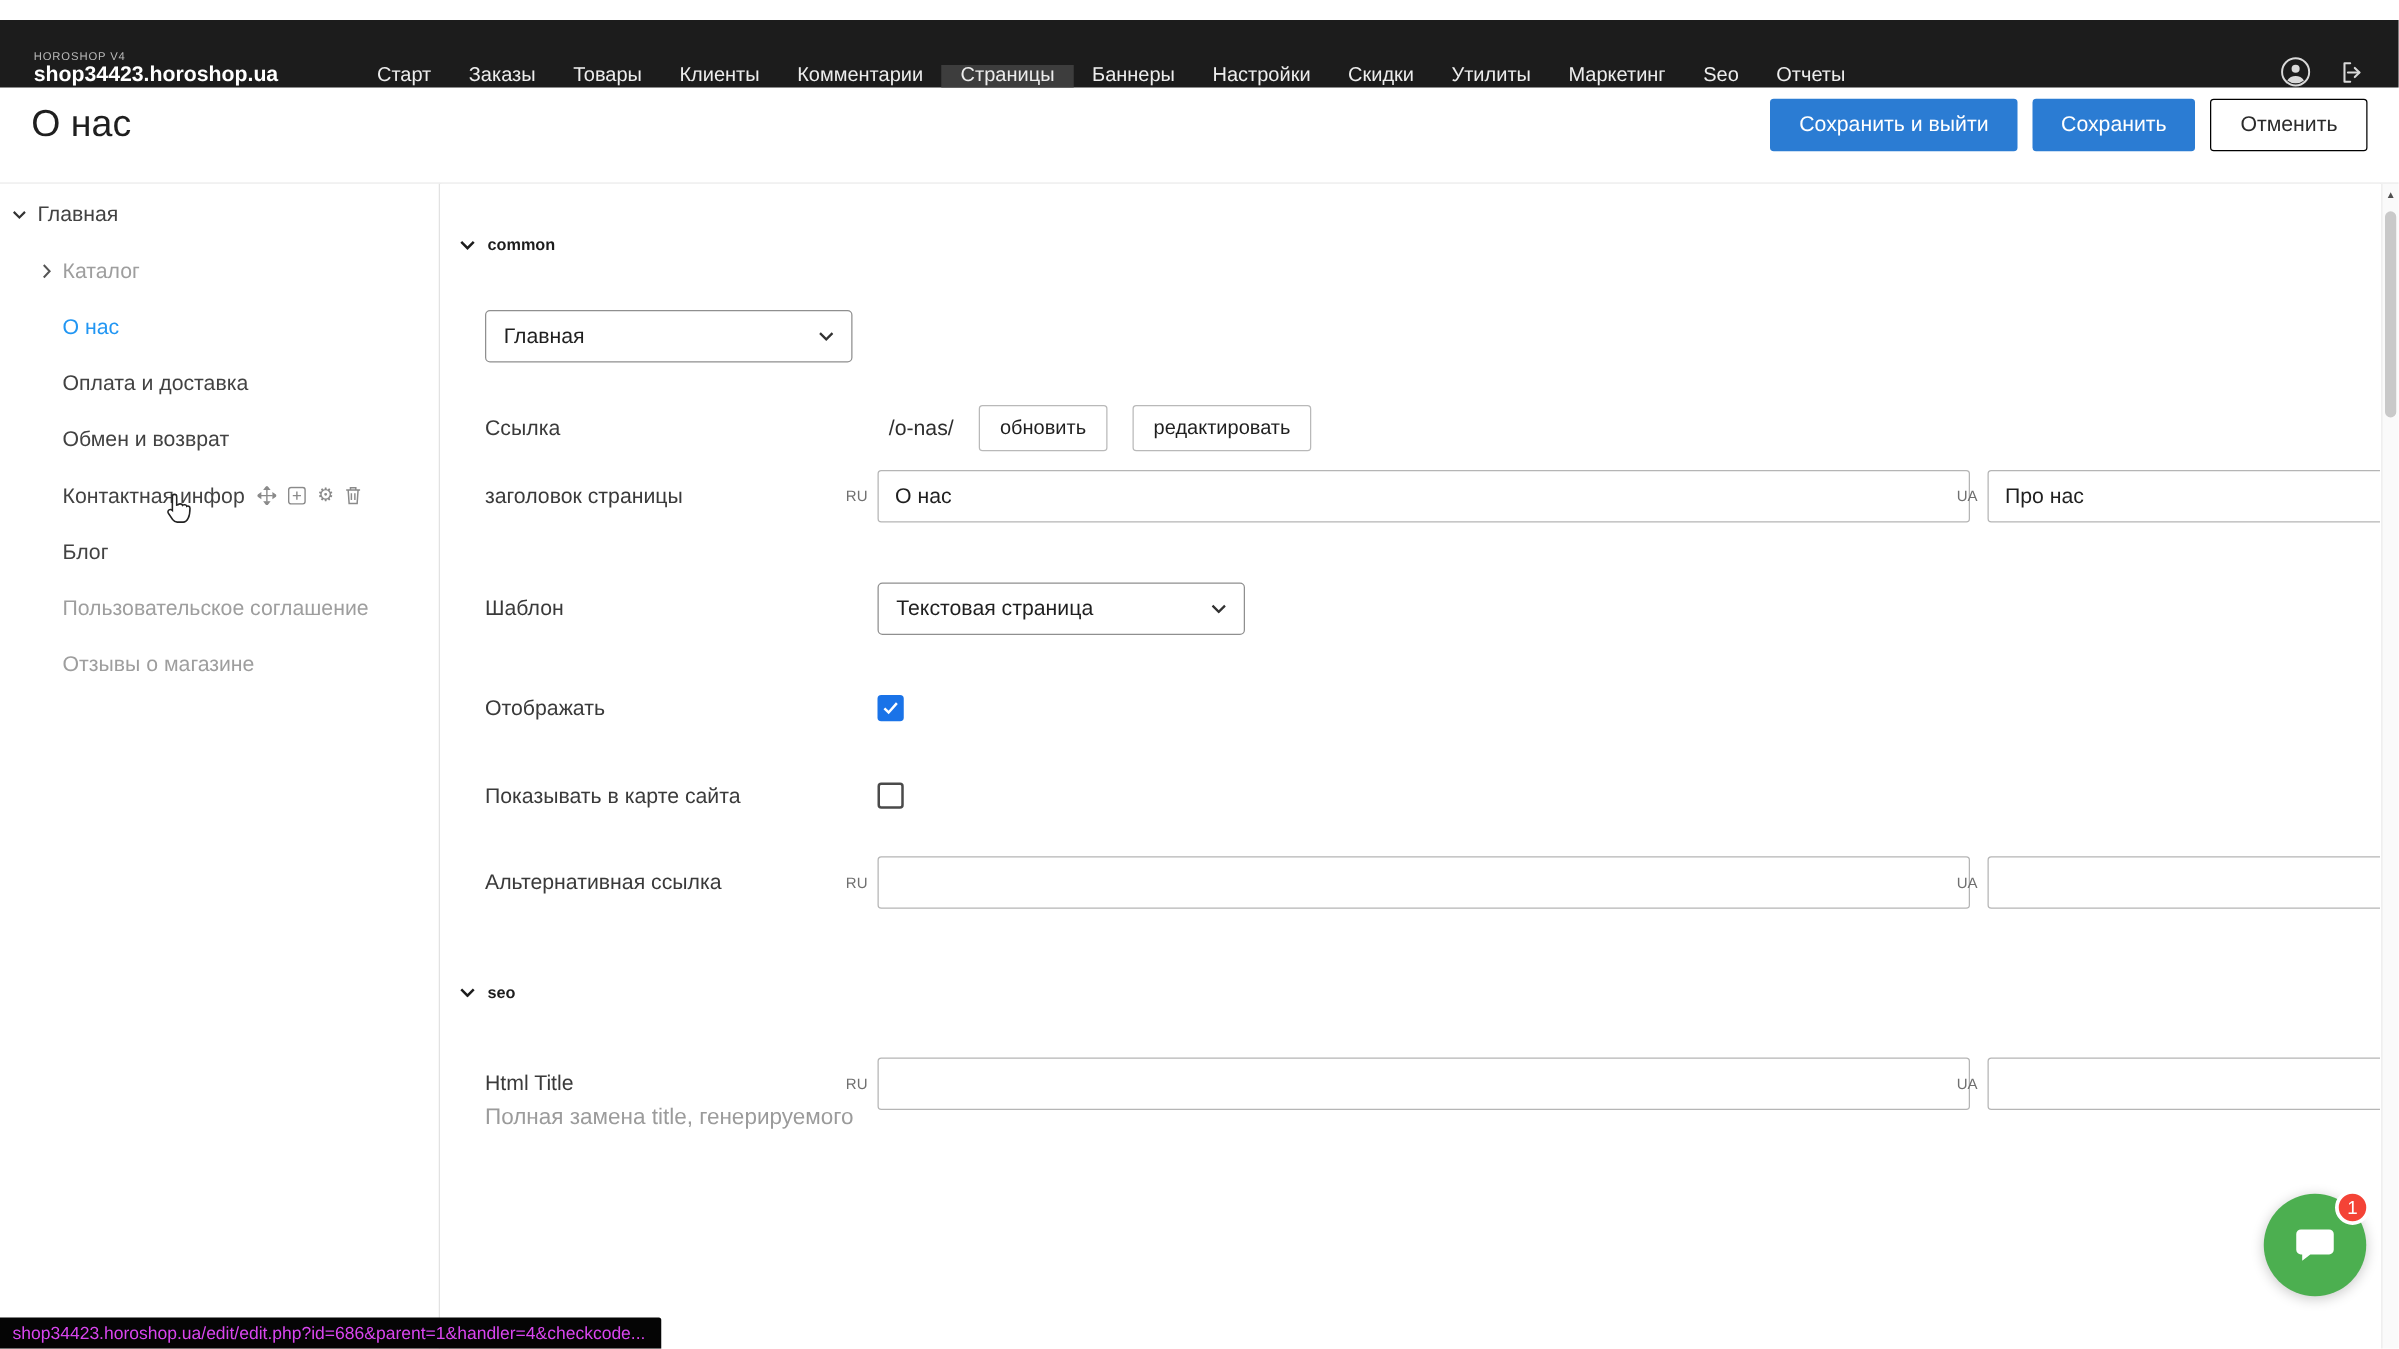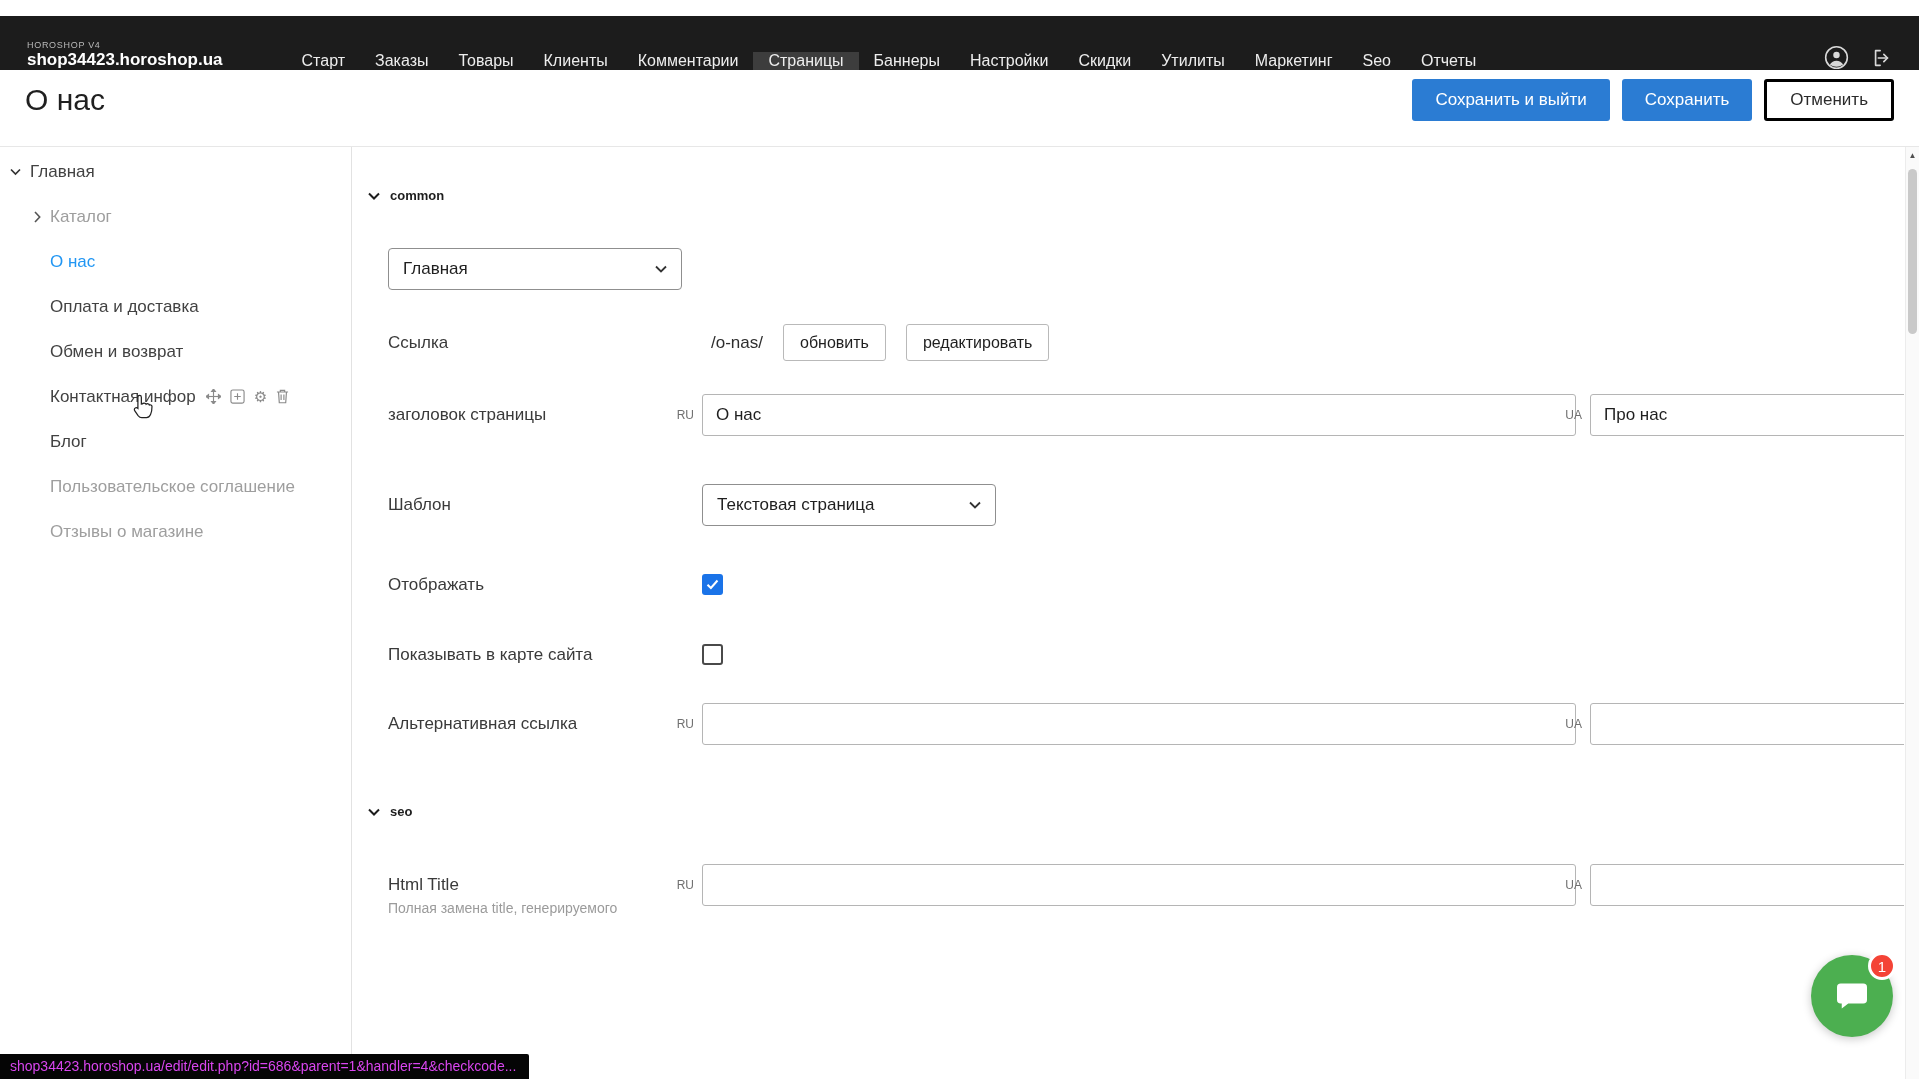--- a/index.html
+++ b/index.html
@@ -20,21 +20,21 @@
   .tb-icon{display:flex;cursor:pointer}
 
   
   .page-header{position:absolute;left:0;top:54px;width:1919px;height:93px;background:#fff;
     border-bottom:1px solid #e7e7e7;display:flex;align-items:center;padding:0 25px}
   .page-title{font-size:30px;font-weight:400;color:#1f1f1f}
   .header-actions{margin-left:auto;display:flex;gap:12px}
   .btn{height:42px;border:none;border-radius:3px;font-size:17px;padding:0 23px;
     font-family:inherit;cursor:pointer;white-space:nowrap}
   .btn-blue{background:#2b7cd3;color:#fff}
-  .btn-white{background:#fff;border:3px solid #000000;color:#2b2b2b}
+  .btn-white{background:#fff;border:1px solid #000000;color:#2b2b2b}
 
   
   .sidebar{position:absolute;left:0;top:147px;width:352px;height:932px;
     border-right:1px solid #e2e2e2;padding-top:2px;background:#fff}
   .tree-row{height:45px;display:flex;align-items:center;font-size:17px;color:#424242;
     cursor:pointer;position:relative;white-space:nowrap}
   .tree-row.root{padding-left:10px;gap:9px}
   .tree-child{padding-left:50px}
   .tree-row.muted{color:#9e9e9e}
   .tree-row.selected{color:#2196f3}
@@ -48,21 +48,21 @@
   .content{position:absolute;left:353px;top:147px;width:1551px;height:932px;overflow:hidden;background:#fff}
   .section-header{display:flex;align-items:center;gap:10px;font-size:13px;font-weight:bold;
     color:#1d1d1d;margin-left:15px;cursor:pointer}
   .sec-common{margin-top:41px}
   .sec-seo{margin-top:59px}
   .form-row{display:flex;padding-left:35px;align-items:flex-start}
   .form-label{width:314px;flex:none;font-size:17px;color:#3a3a3a;line-height:42px}
   .row-parent{margin-top:45px}
   .row-link{margin-top:34px}
   .row-link .form-label{line-height:37px}
-  .row-title{margin-top:33px}
+  .row-title{margin-top:15px}
   .row-template{margin-top:48px}
   .row-display{margin-top:48px}
   .row-sitemap{margin-top:49px}
   .row-display .form-label,.row-sitemap .form-label{line-height:21px}
   .row-alt{margin-top:38px}
   .row-htmltitle{margin-top:45px}
 
   .select{width:294px;height:42px;border:1px solid #8f8f8f;border-radius:4px;background:#fff;
     display:flex;align-items:center;padding:0 14px;font-size:17px;color:#1f1f1f;cursor:pointer}
   .select .val{flex:1}
@@ -78,21 +78,21 @@
   .lang{width:26px;text-align:right;margin-right:8px;font-size:12px;color:#707070;flex:none}
   .text-input{width:874px;height:42px;border:1px solid #b5b5b5;border-radius:3px;font-size:17px;
     padding:0 13px;font-family:inherit;color:#1f1f1f;background:#fff}
 
   .checkbox{width:21px;height:21px;border-radius:3px;display:flex;align-items:center;
     justify-content:center;cursor:pointer}
   .checkbox.unchecked{border:2px solid #4a4a4a;background:#fff}
   .checkbox.checked{background:#1a73e8}
 
   .lbl-block{line-height:normal;padding-top:11px}
-  .hint{font-size:14px;color:#9b9b9b;margin-top:5px;line-height:1.25}
+  .hint{font-size:18px;color:#9b9b9b;margin-top:5px;line-height:1.25}
 
   
   .scrollbar{position:absolute;right:0;top:147px;width:14px;height:932px;background:#fafafa;
     border-left:1px solid #ececec;z-index:20}
   .sb-arrow{height:16px;display:flex;align-items:center;justify-content:center;font-size:8px;
     color:#505050;cursor:pointer}
   .sb-thumb{position:absolute;left:2px;top:22px;width:9px;height:165px;background:#c9c9c9;
     border-radius:5px;cursor:pointer}
 
   

